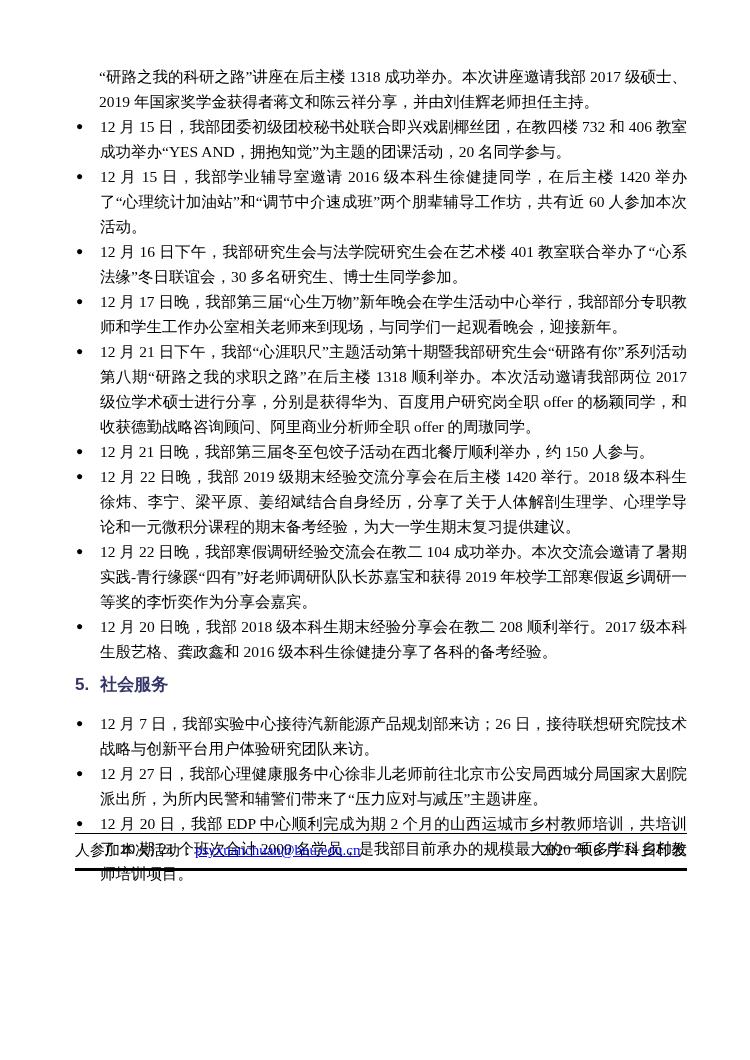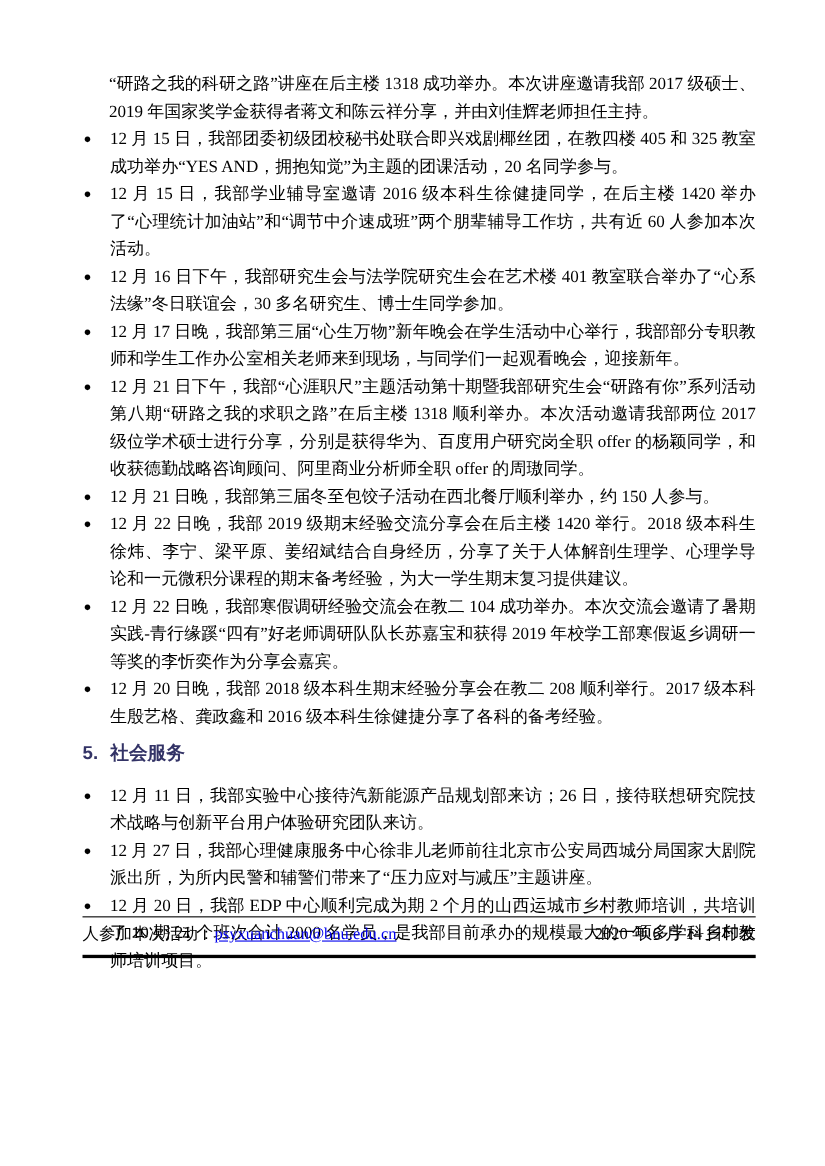--- a/index.html
+++ b/index.html
@@ -56,37 +56,37 @@
 </style>
 </head>
 <body>
 
 <div class="page">
   <div class="content">
 
     <p class="cont-para">“研路之我的科研之路”讲座在后主楼 1318 成功举办。本次讲座邀请我部 2017 级硕士、2019 年国家奖学金获得者蒋文和陈云祥分享，并由刘佳辉老师担任主持。</p>
 
     <ul class="blist">
-      <li><span class="bullet">●</span><span>12 月 15 日，我部团委初级团校秘书处联合即兴戏剧椰丝团，在教四楼 405 和 325 教室成功举办“YES AND，拥抱知觉”为主题的团课活动，20 名同学参与。</span></li>
+      <li><span class="bullet">●</span><span>12 月 15 日，我部团委初级团校秘书处联合即兴戏剧椰丝团，在教四楼 732 和 406 教室成功举办“YES AND，拥抱知觉”为主题的团课活动，20 名同学参与。</span></li>
       <li><span class="bullet">●</span><span>12 月 15 日，我部学业辅导室邀请 2016 级本科生徐健捷同学，在后主楼 1420 举办了“心理统计加油站”和“调节中介速成班”两个朋辈辅导工作坊，共有近 60 人参加本次活动。</span></li>
       <li><span class="bullet">●</span><span>12 月 16 日下午，我部研究生会与法学院研究生会在艺术楼 401 教室联合举办了“心系法缘”冬日联谊会，30 多名研究生、博士生同学参加。</span></li>
       <li><span class="bullet">●</span><span>12 月 17 日晚，我部第三届“心生万物”新年晚会在学生活动中心举行，我部部分专职教师和学生工作办公室相关老师来到现场，与同学们一起观看晚会，迎接新年。</span></li>
       <li><span class="bullet">●</span><span>12 月 21 日下午，我部“心涯职尺”主题活动第十期暨我部研究生会“研路有你”系列活动第八期“研路之我的求职之路”在后主楼 1318 顺利举办。本次活动邀请我部两位 2017 级位学术硕士进行分享，分别是获得华为、百度用户研究岗全职 offer 的杨颖同学，和收获德勤战略咨询顾问、阿里商业分析师全职 offer 的周璈同学。</span></li>
       <li><span class="bullet">●</span><span>12 月 21 日晚，我部第三届冬至包饺子活动在西北餐厅顺利举办，约 150 人参与。</span></li>
       <li><span class="bullet">●</span><span>12 月 22 日晚，我部 2019 级期末经验交流分享会在后主楼 1420 举行。2018 级本科生徐炜、李宁、梁平原、姜绍斌结合自身经历，分享了关于人体解剖生理学、心理学导论和一元微积分课程的期末备考经验，为大一学生期末复习提供建议。</span></li>
       <li><span class="bullet">●</span><span>12 月 22 日晚，我部寒假调研经验交流会在教二 104 成功举办。本次交流会邀请了暑期实践-青行缘蹊“四有”好老师调研队队长苏嘉宝和获得 2019 年校学工部寒假返乡调研一等奖的李忻奕作为分享会嘉宾。</span></li>
       <li><span class="bullet">●</span><span>12 月 20 日晚，我部 2018 级本科生期末经验分享会在教二 208 顺利举行。2017 级本科生殷艺格、龚政鑫和 2016 级本科生徐健捷分享了各科的备考经验。</span></li>
     </ul>
 
     <h2 class="sec-heading">
       <span class="sec-num">5.</span><span>社会服务</span>
     </h2>
 
     <ul class="blist">
-      <li><span class="bullet">●</span><span>12 月 11 日，我部实验中心接待汽新能源产品规划部来访；26 日，接待联想研究院技术战略与创新平台用户体验研究团队来访。</span></li>
+      <li><span class="bullet">●</span><span>12 月 7 日，我部实验中心接待汽新能源产品规划部来访；26 日，接待联想研究院技术战略与创新平台用户体验研究团队来访。</span></li>
       <li><span class="bullet">●</span><span>12 月 27 日，我部心理健康服务中心徐非儿老师前往北京市公安局西城分局国家大剧院派出所，为所内民警和辅警们带来了“压力应对与减压”主题讲座。</span></li>
       <li><span class="bullet">●</span><span>12 月 20 日，我部 EDP 中心顺利完成为期 2 个月的山西运城市乡村教师培训，共培训了 10 期 21 个班次合计 2000 名学员，是我部目前承办的规模最大的一项多学科乡村教师培训项目。</span></li>
     </ul>
 
   </div>
 
   <div class="footer">
     <div class="footer-left">
       <span>人参加本次活动：</span><a class="email-link" href="#">psyxuanchuan@bnu.edu.cn</a>
     </div>

